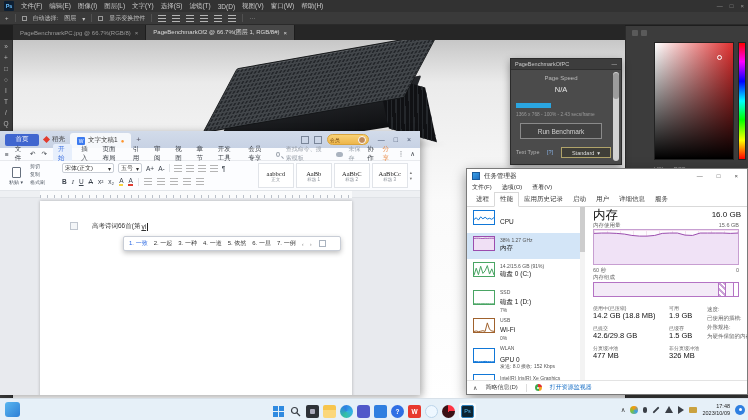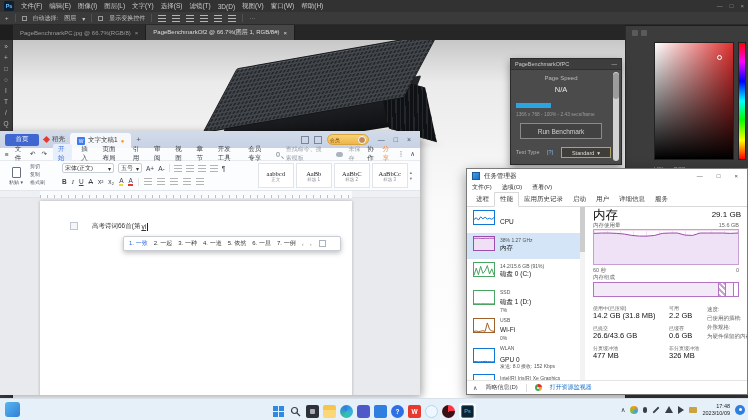--- a/index.html
+++ b/index.html
@@ -488,53 +488,53 @@
           </span>
         <span><br><br></span>
       </div>
     </div>
     <div class="tm-scroll abs">
         <span class="tm-scroll-thumb"></span>
       </div>
 
     <div class="tm-detail abs">
       <span class="mem-h1">内存</span>
-      <span class="mem-total">29.1 GB</span>
+      <span class="mem-total">16.0 GB</span>
       <span class="mem-lbl abs" style="left:0;top:15px">内存使用量</span>
       <span class="mem-lbl abs" style="right:10px;top:15px">15.6 GB</span>
       <div class="graph-wrap">
         <svg viewBox="0 0 100 100" preserveAspectRatio="none">
             <polygon points="0.0,10 5.3,9 10.5,9 15.8,10 21.1,12 26.3,16 31.6,18 36.8,18 42.1,16 47.4,10 52.6,9 57.9,9 63.2,15 68.4,16 73.7,9 78.9,9 84.2,9 89.5,9 94.7,10 100.0,9 100,100 0,100" fill="#f0e2f6"></polygon>
             <polyline points="0.0,10 5.3,9 10.5,9 15.8,10 21.1,12 26.3,16 31.6,18 36.8,18 42.1,16 47.4,10 52.6,9 57.9,9 63.2,15 68.4,16 73.7,9 78.9,9 84.2,9 89.5,9 94.7,10 100.0,9" fill="none" stroke="#9b4dae" stroke-width="1" vector-effect="non-scaling-stroke"></polyline>
           </svg>
       </div>
       <span class="mem-lbl abs" style="left:0;top:60px">60 秒</span>
       <span class="mem-lbl abs" style="right:10px;top:60px">0</span>
       <span class="mem-lbl abs" style="left:0;top:67px">内存组成</span>
       <div class="comp-bar">
         <span class="seg1" style="width: 87%;"></span>
         <span class="seg2" style="width: 5%;"></span>
         <span class="seg3" style="width: 5%;"></span>
         <span class="seg4" style="width: 3%;"></span>
       </div>
       <div class="abs" style="left:0;top:98px;width:76px">
         <div class="stat-label">使用中(已压缩)</div>
-        <div class="stat-value">14.2 GB (31.8 MB)</div>
+        <div class="stat-value">14.2 GB (18.8 MB)</div>
       </div>
       <div class="abs" style="left:76px;top:98px;width:38px">
         <div class="stat-label">可用</div>
-        <div class="stat-value">2.2 GB</div>
+        <div class="stat-value">1.9 GB</div>
       </div>
       <div class="abs" style="left:0;top:118px;width:76px">
         <div class="stat-label">已提交</div>
-        <div class="stat-value">26.6/43.6 GB</div>
+        <div class="stat-value">42.6/29.8 GB</div>
       </div>
       <div class="abs" style="left:76px;top:118px;width:38px">
         <div class="stat-label">已缓存</div>
-        <div class="stat-value">0.6 GB</div>
+        <div class="stat-value">1.5 GB</div>
       </div>
       <div class="abs" style="left:0;top:138px;width:76px">
         <div class="stat-label">分页缓冲池</div>
         <div class="stat-value">477 MB</div>
       </div>
       <div class="abs" style="left:76px;top:138px;width:50px">
         <div class="stat-label">非分页缓冲池</div>
         <div class="stat-value">326 MB</div>
       </div>
       <div class="side-labels">

